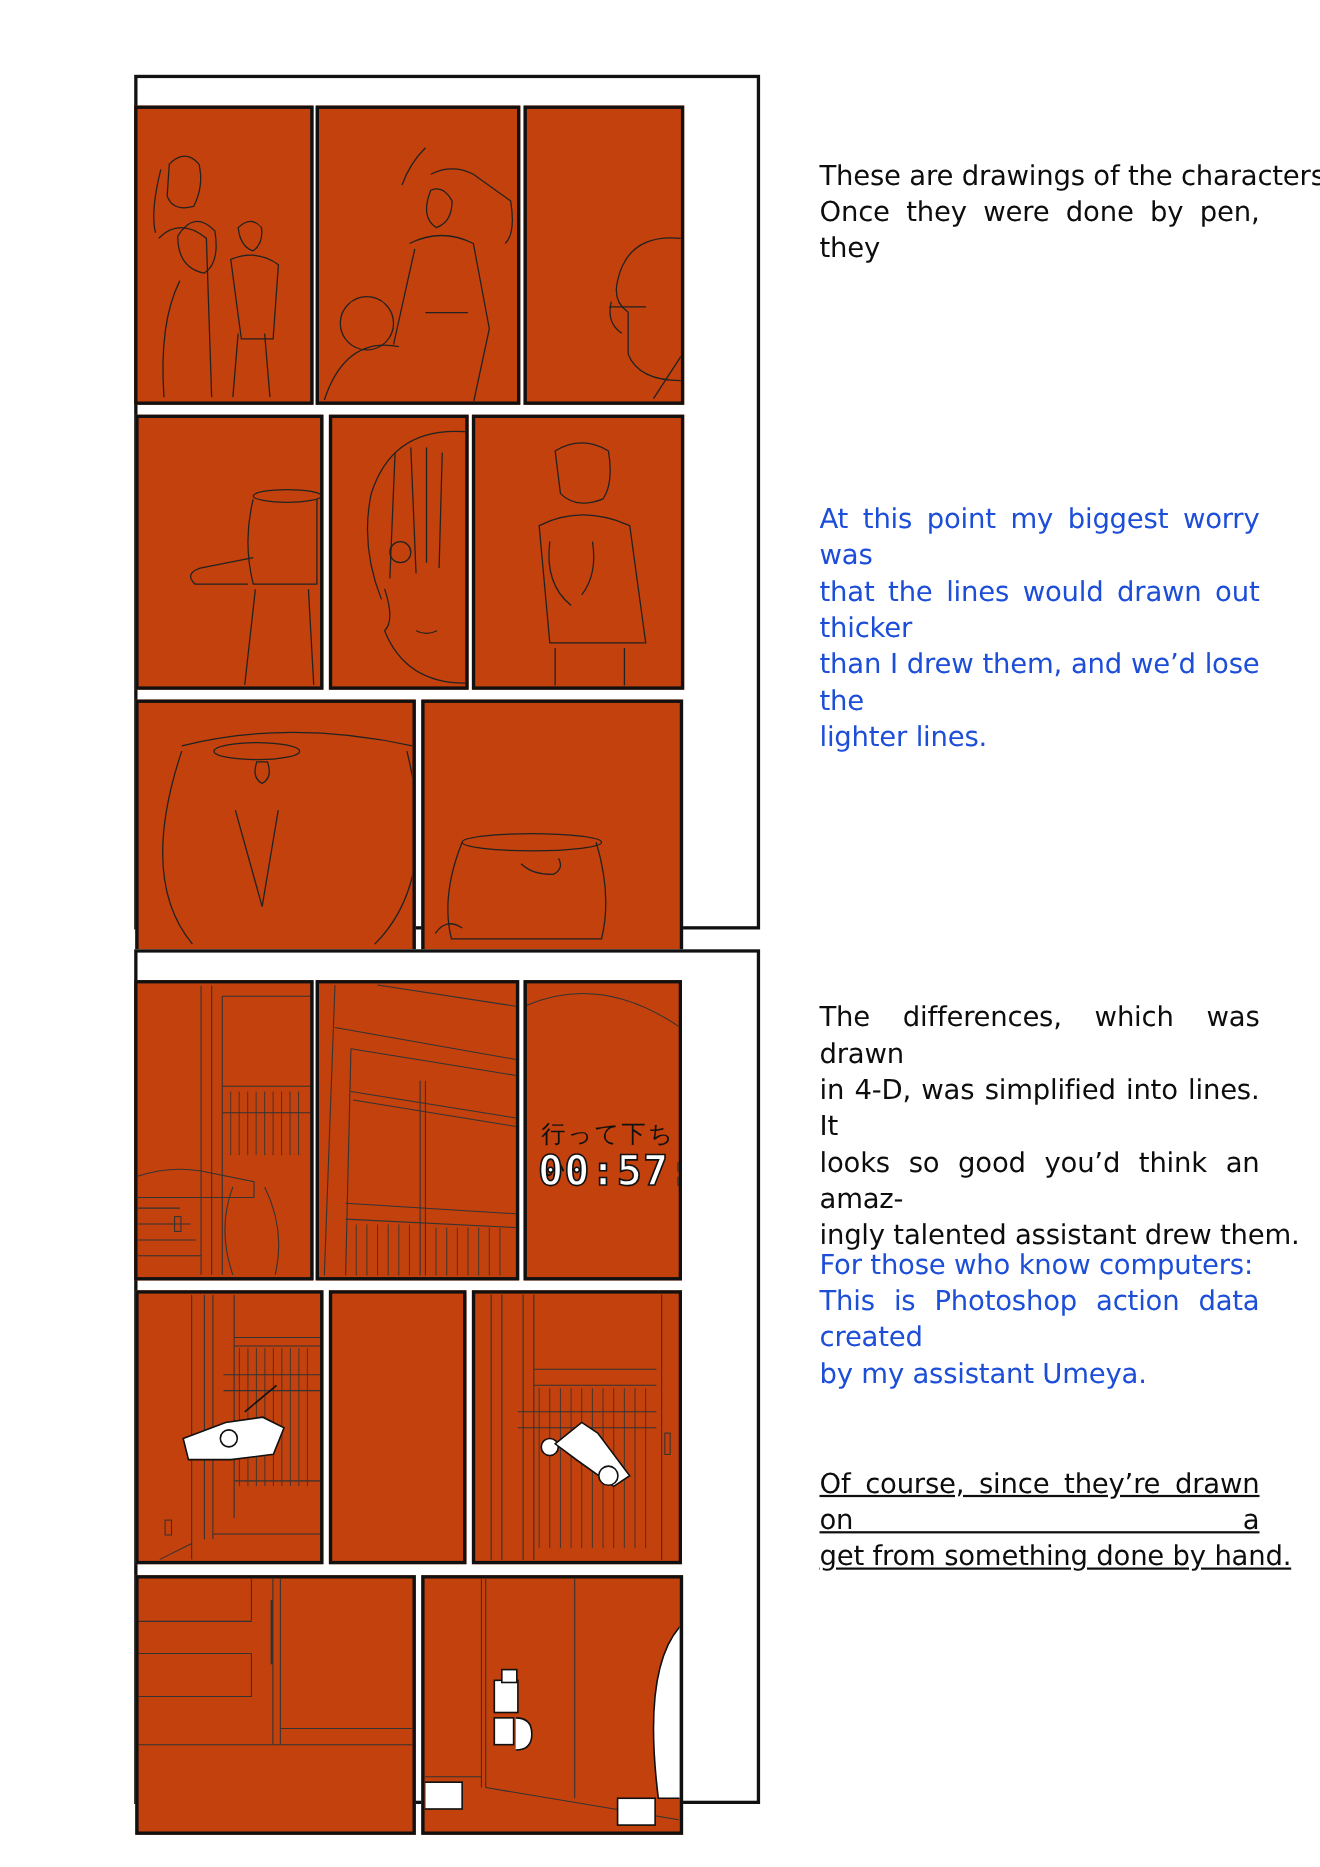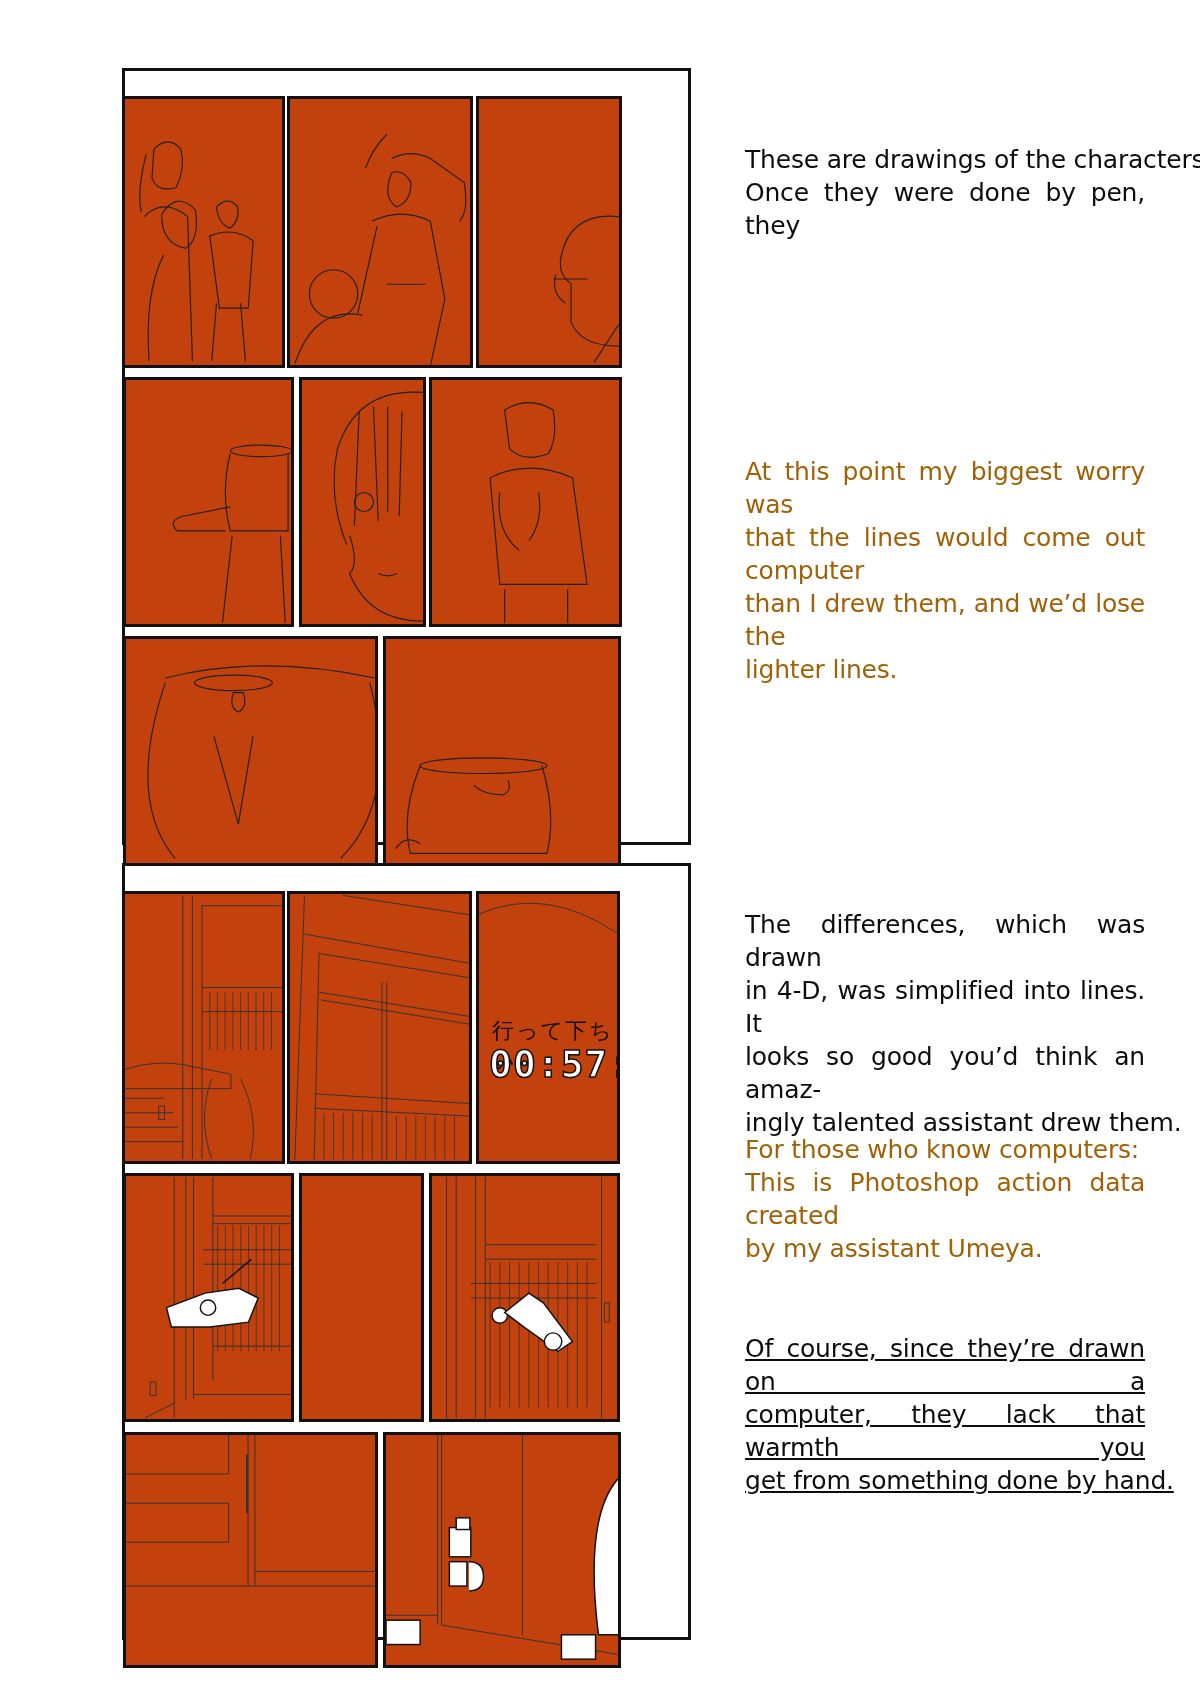--- a/index.html
+++ b/index.html
@@ -4,21 +4,21 @@
 <style>
   html, body { margin:0; padding:0; background:#ffffff; }
   body { width:1200px; height:1697px; position:relative; overflow:hidden;
          font-family:"DejaVu Sans", sans-serif; color:#111; }
   .frame { position:absolute; border:3px solid #111; box-sizing:border-box; background:#fff; }
   .panel { position:absolute; border:3px solid #111; box-sizing:border-box; background:#c2410c; overflow:hidden;margin-top:28px; }
   .panel svg { position:absolute; left:0; top:0; width:100%; height:100%; }
   .text-block { position:absolute; left:745px; width:400px; font-size:25px; line-height:33px;
                 text-align:justify; letter-spacing:-0.2px; }
   .text-block.bold { font-weight:normal; color:#0d0d0d; }
-  .text-block.light { font-weight:normal; color:#a16207; font-family:"DejaVu Sans", sans-serif; }
+  .text-block.light { font-weight:normal; color:#1d4ed8; font-family:"DejaVu Sans", sans-serif; }
   .line { display:block; white-space:nowrap; }
   .jline { display:block; text-align:justify; text-align-last:justify; }
   .clock-label { position:absolute; font-size:22px; letter-spacing:2px; color:#111; font-family:"DejaVu Sans", sans-serif; }
   .clock-digits { position:absolute; font-size:38px; font-family:"DejaVu Sans Mono", monospace; color:#fff;
                   -webkit-text-stroke:1.5px #111; letter-spacing:1px; font-weight:bold; }
 </style>
 </head>
 <body>
 
 <div class="frame" style="left:122px;top:68px;width:569px;height:777px;"></div>
@@ -218,35 +218,34 @@
   </svg>
 </div>
 
 <div class="text-block bold" style="top:143px;">
   <span class="line">These are drawings of the characters.</span>
   <span class="jline">Once they were done by pen, they</span>
 </div>
 
 <div class="text-block light" style="top:455px;">
   <span class="jline">At this point my biggest worry was</span>
-  <span class="jline">that the lines would come out computer</span>
+  <span class="jline">that the lines would drawn out thicker</span>
   <span class="jline">than I drew them, and we’d lose the</span>
   <span class="line">lighter lines.</span>
 </div>
 
 <div class="text-block bold" style="top:908px;">
   <span class="jline">The differences, which was drawn</span>
   <span class="jline">in 4-D, was simplified into lines. It</span>
   <span class="jline">looks so good you’d think an amaz-</span>
   <span class="line">ingly talented assistant drew them.</span>
 </div>
 
 <div class="text-block light" style="top:1133px;">
   <span class="line">For those who know computers:</span>
   <span class="jline">This is Photoshop action data created</span>
   <span class="line">by my assistant Umeya.</span>
 </div>
 
 <div class="text-block bold" style="top:1332px;text-decoration:underline;">
   <span class="jline">Of course, since they’re drawn on a</span>
-  <span class="jline">computer, they lack that warmth you</span>
   <span class="line">get from something done by hand.</span>
 </div>
 
 </body></html>

